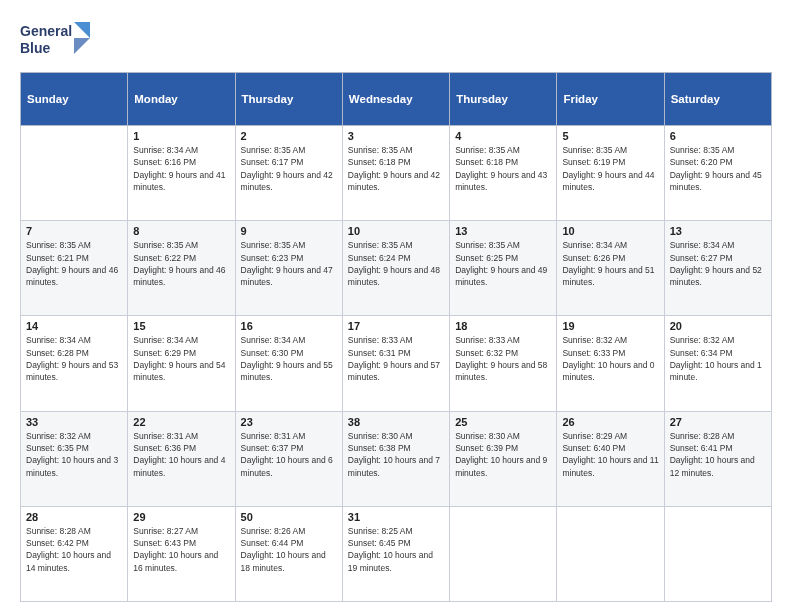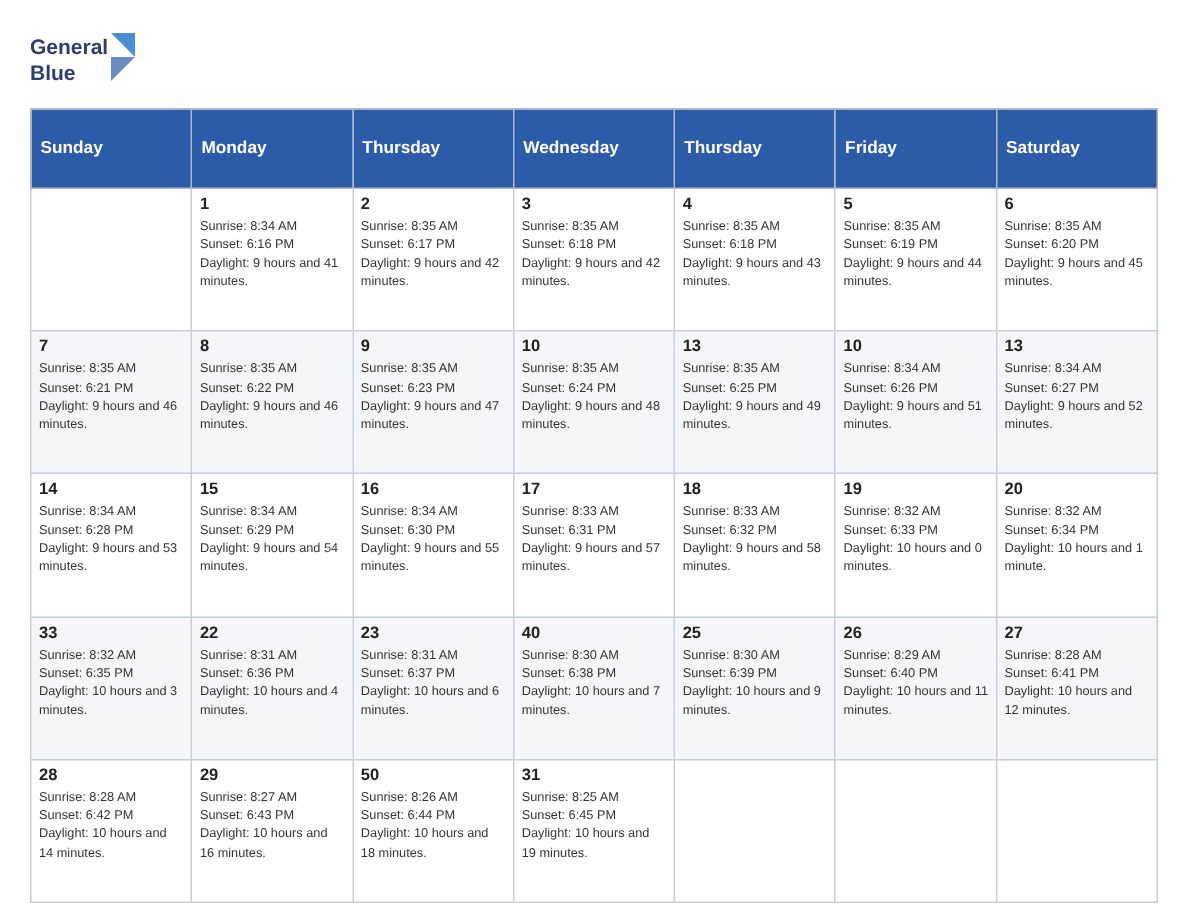--- a/index.html
+++ b/index.html
@@ -210,21 +210,21 @@
           </td>
           <td>
             <div class="day-number">22</div>
             <div class="day-info">Sunrise: 8:31 AM<br>Sunset: 6:36 PM<br>Daylight: 10 hours and 4 minutes.</div>
           </td>
           <td>
             <div class="day-number">23</div>
             <div class="day-info">Sunrise: 8:31 AM<br>Sunset: 6:37 PM<br>Daylight: 10 hours and 6 minutes.</div>
           </td>
           <td>
-            <div class="day-number">40</div>
+            <div class="day-number">38</div>
             <div class="day-info">Sunrise: 8:30 AM<br>Sunset: 6:38 PM<br>Daylight: 10 hours and 7 minutes.</div>
           </td>
           <td>
             <div class="day-number">25</div>
             <div class="day-info">Sunrise: 8:30 AM<br>Sunset: 6:39 PM<br>Daylight: 10 hours and 9 minutes.</div>
           </td>
           <td>
             <div class="day-number">26</div>
             <div class="day-info">Sunrise: 8:29 AM<br>Sunset: 6:40 PM<br>Daylight: 10 hours and 11 minutes.</div>
           </td>

